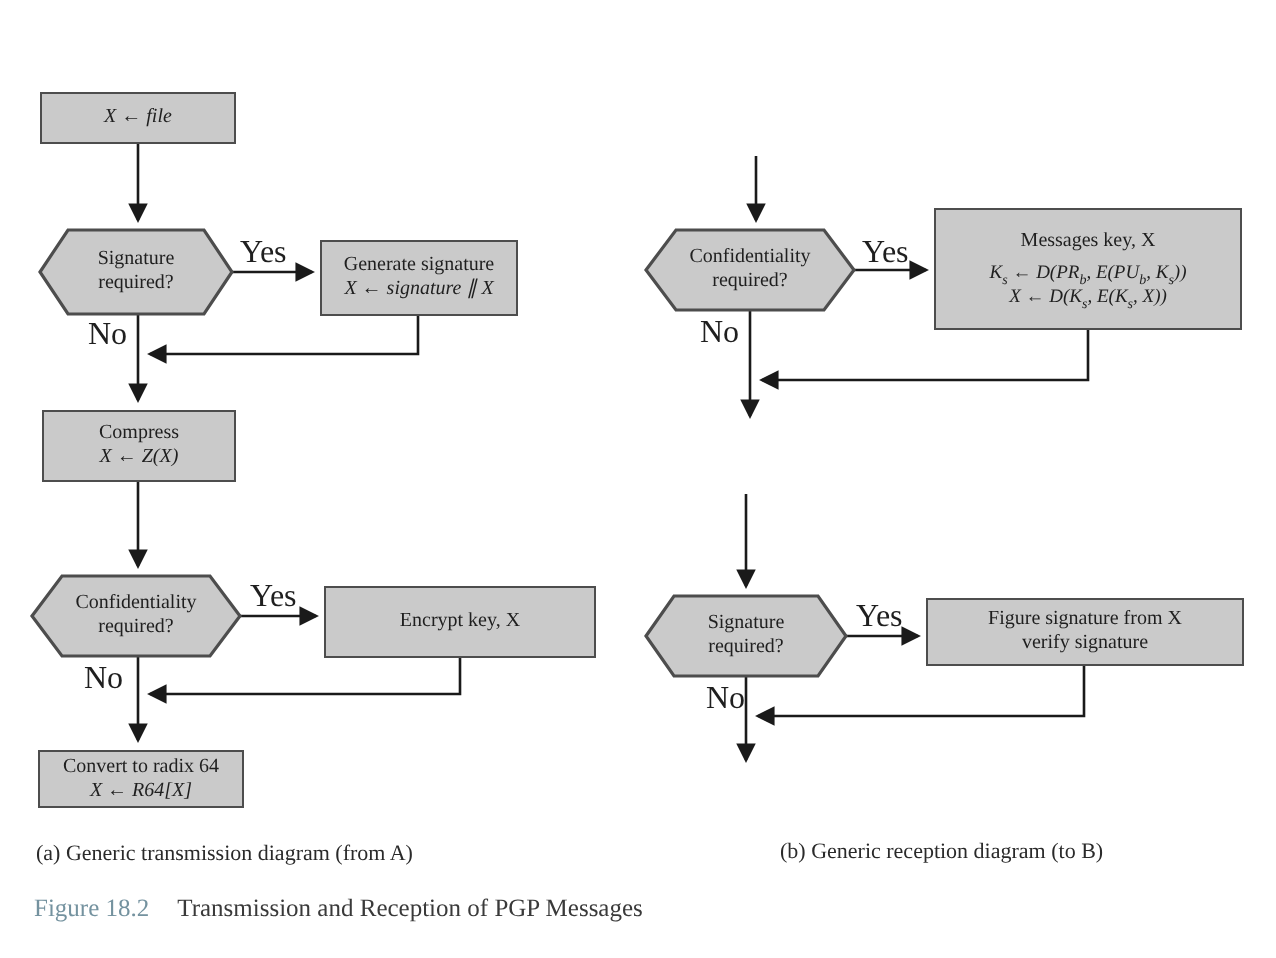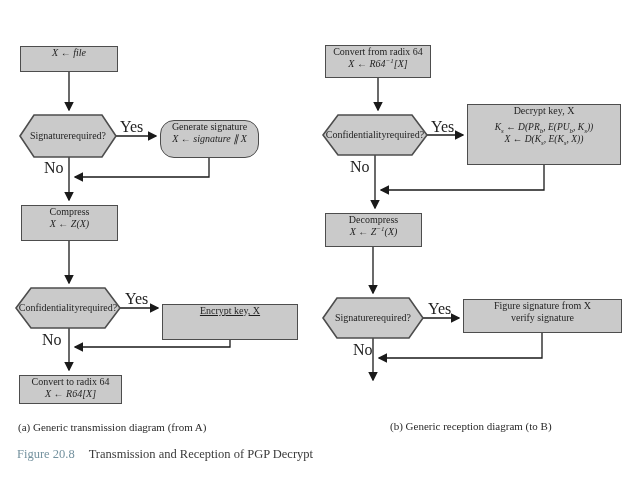--- a/index.html
+++ b/index.html
@@ -4,28 +4,28 @@
 <style>
   html,body{margin:0;padding:0;background:#ffffff;}
   #stage{
     position:relative;width:638px;height:479px;background:#ffffff;
     font-family:"Liberation Serif", serif;color:#1f1f1f;overflow:hidden;
   }
   #wires{position:absolute;left:0;top:0;width:638px;height:479px;z-index:0;}
   .pbox{
     position:absolute;z-index:2;box-sizing:border-box;
     background:#cacaca;border:1.6px solid #4d4d4d;
-    display:flex;flex-direction:column;align-items:center;
+    display:flex;flex-direction:column;justify-content:center;align-items:center;
     text-align:center;
   }
   .bline{font-size:10px;line-height:12px;white-space:nowrap;color:#1f1f1f;}
   .bline.math{font-style:italic;}
   .bline.small{font-size:9.5px;}
   .hextext{
-    position:absolute;z-index:2;display:flex;flex-direction:row;
+    position:absolute;z-index:2;display:flex;flex-direction:column;
     justify-content:center;align-items:center;text-align:center;
   }
   .edge-label{
     position:absolute;z-index:2;font-size:16px;color:#1f1f1f;white-space:nowrap;
   }
   .diagram-caption{
     position:absolute;z-index:2;font-size:11px;color:#2a2a2a;text-align:left;white-space:nowrap;
   }
   .figure-caption{
     position:absolute;z-index:2;top:447px;left:17px;font-size:12.5px;white-space:nowrap;
@@ -77,82 +77,74 @@
     <div class="bline math">X ← file</div>
   </div>
 
   <div class="hextext" style="left:26px;top:117px;width:84px;height:38px;">
     <div class="bline">Signature</div>
     <div class="bline">required?</div>
   </div>
   <span class="edge-label" style="left:120px;top:118px;">Yes</span>
   <span class="edge-label" style="left:44px;top:159px;">No</span>
 
-  <div class="pbox" style="left:160px;top:120px;width:99px;height:38px;border-radius:14px;">
+  <div class="pbox" style="left:160px;top:120px;width:99px;height:38px;">
     <div class="bline">Generate signature</div>
     <div class="bline math">X ← signature ∥ X</div>
   </div>
 
   <div class="pbox" style="left:21px;top:205px;width:97px;height:36px;">
     <div class="bline">Compress</div>
     <div class="bline math">X ← Z(X)</div>
   </div>
 
   <div class="hextext" style="left:23px;top:290px;width:90px;height:36px;">
     <div class="bline">Confidentiality</div>
     <div class="bline">required?</div>
   </div>
   <span class="edge-label" style="left:125px;top:290px;">Yes</span>
   <span class="edge-label" style="left:42px;top:331px;">No</span>
 
-  <div class="pbox" style="left:162px;top:304px;width:136px;height:36px;text-decoration:underline;">
+  <div class="pbox" style="left:162px;top:293px;width:136px;height:36px;">
     <div class="bline">Encrypt key, X</div>
   </div>
 
   <div class="pbox" style="left:19px;top:375px;width:103px;height:29px;">
     <div class="bline">Convert to radix 64</div>
     <div class="bline math">X ← R64[X]</div>
   </div>
 
   <div class="diagram-caption" style="left:18px;top:421px;width:255px;">(a) Generic transmission diagram (from A)</div>
 
-  <div class="pbox" style="left:325px;top:45px;width:106px;height:33px;">
-    <div class="bline">Convert from radix 64</div>
-    <div class="bline math">X ← R64<sup>−1</sup>[X]</div>
-  </div>
 
   <div class="hextext" style="left:330px;top:117px;width:90px;height:36px;">
     <div class="bline">Confidentiality</div>
     <div class="bline">required?</div>
   </div>
   <span class="edge-label" style="left:431px;top:118px;">Yes</span>
   <span class="edge-label" style="left:350px;top:158px;">No</span>
 
   <div class="pbox" style="left:467px;top:104px;width:154px;height:61px;">
-    <div class="bline" style="margin-bottom:4px;">Decrypt key, X</div>
+    <div class="bline" style="margin-bottom:4px;">Messages key, X</div>
     <div class="bline math small">K<sub>s</sub> ← D(PR<sub>b</sub>, E(PU<sub>b</sub>, K<sub>s</sub>))</div>
     <div class="bline math small">X ← D(K<sub>s</sub>, E(K<sub>s</sub>, X))</div>
   </div>
 
-  <div class="pbox" style="left:325px;top:213px;width:97px;height:34px;">
-    <div class="bline">Decompress</div>
-    <div class="bline math">X ← Z<sup>−1</sup>(X)</div>
-  </div>
 
   <div class="hextext" style="left:331px;top:300px;width:84px;height:36px;">
     <div class="bline">Signature</div>
     <div class="bline">required?</div>
   </div>
   <span class="edge-label" style="left:428px;top:300px;">Yes</span>
   <span class="edge-label" style="left:353px;top:341px;">No</span>
 
   <div class="pbox" style="left:463px;top:299px;width:159px;height:34px;">
     <div class="bline">Figure signature from X</div>
     <div class="bline">verify signature</div>
   </div>
 
   <div class="diagram-caption" style="left:390px;top:420px;width:250px;">(b) Generic reception diagram (to B)</div>
 
   <div class="figure-caption">
-    <span class="figure-label">Figure 20.8</span><span class="figure-title">Transmission and Reception of PGP Decrypt</span>
+    <span class="figure-label">Figure 18.2</span><span class="figure-title">Transmission and Reception of PGP Messages</span>
   </div>
 
 </div>
 
 </body></html>

